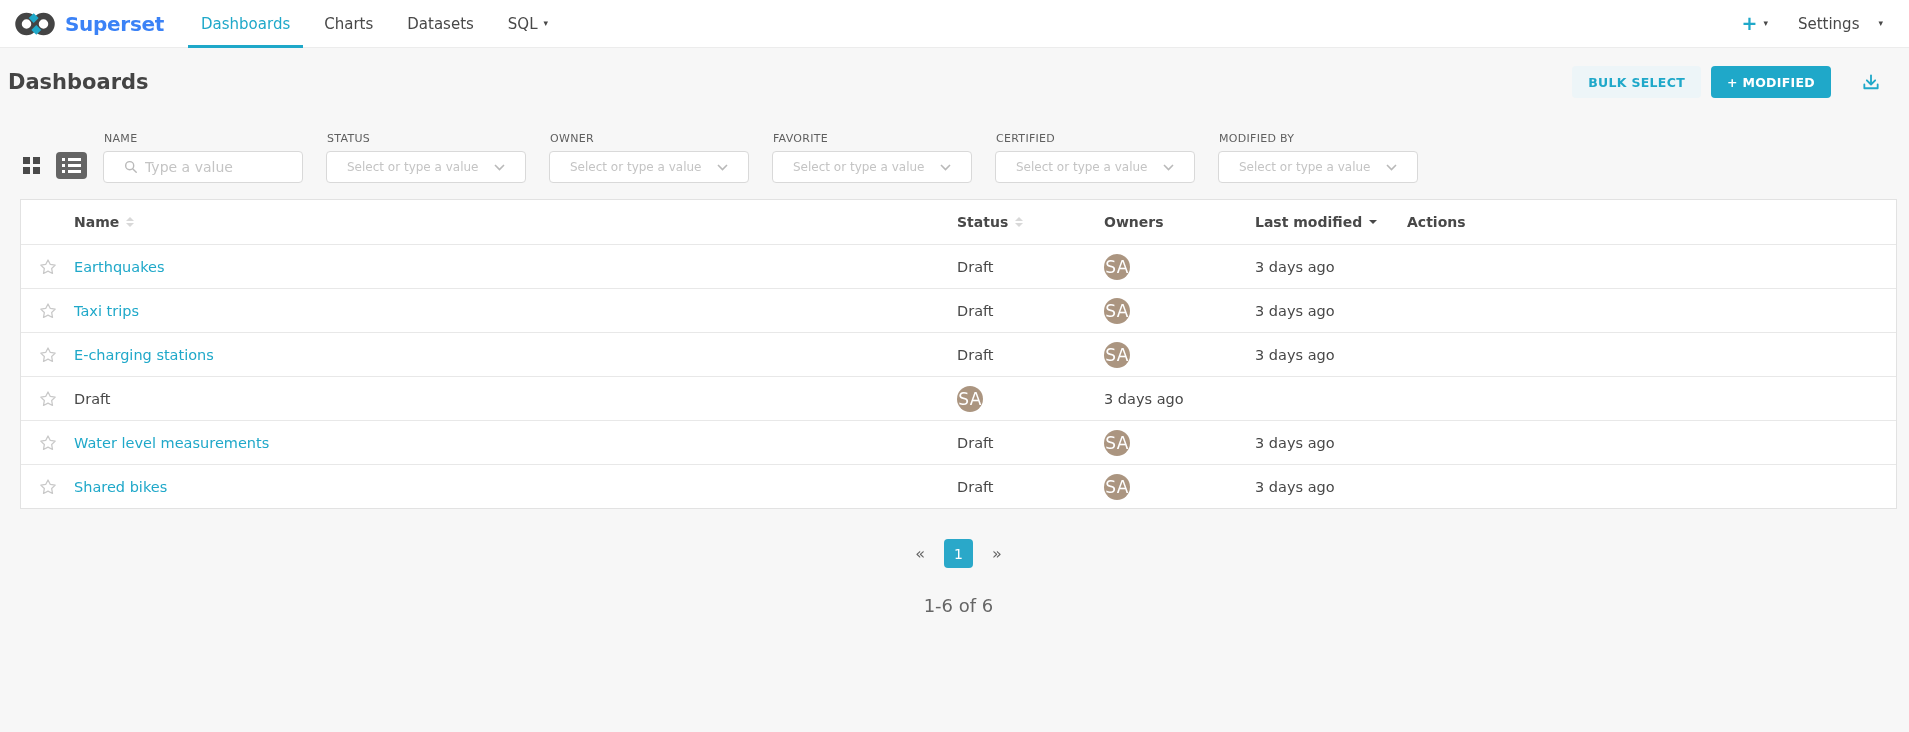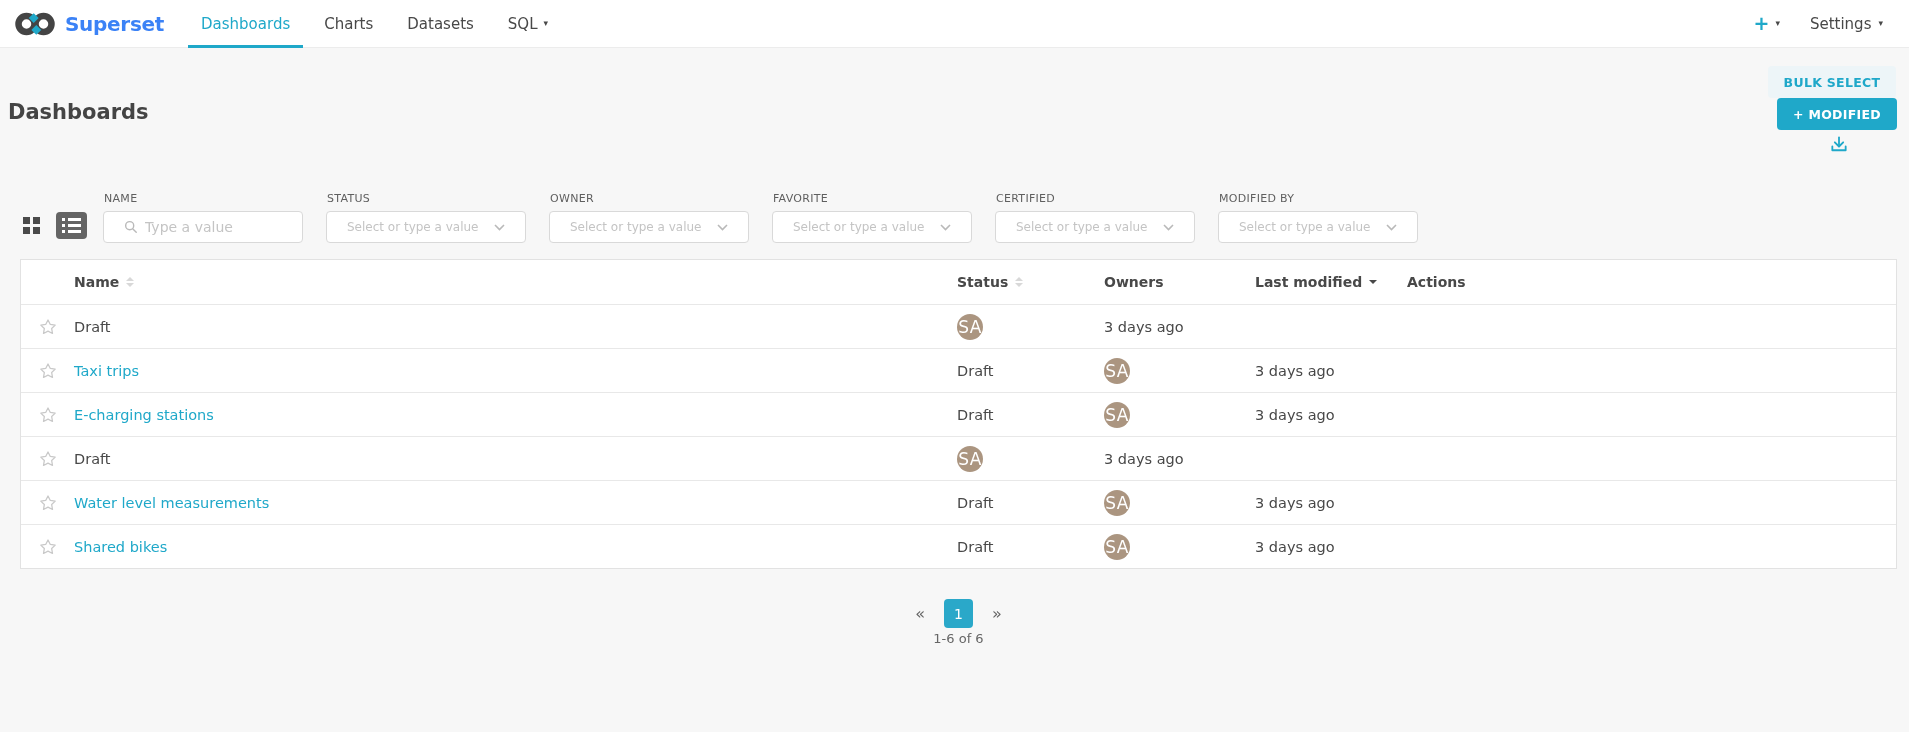--- a/index.html
+++ b/index.html
@@ -24,27 +24,27 @@
   }
   .nav-item.active { color:#1FA8C9; }
   .nav-item.active::after {
     content:""; position:absolute; left:4px; right:4px; bottom:-1px;
     height:3px; background:#1FA8C9;
   }
   .navbar-right { margin-left:auto; display:flex; align-items:center; gap:30px; }
   .nav-plus { display:flex; align-items:center; gap:6px; cursor:pointer; }
   .nav-plus .plus-glyph { color:#1FA8C9; font-size:19px; font-weight:bold; line-height:1; }
   .caret { font-size:9px; color:#484848; line-height:1; }
-  .nav-settings { display:flex; align-items:center; gap:7px; font-size:15px; cursor:pointer; }
+  .nav-settings { display:flex; align-items:center; gap:19px; font-size:15px; cursor:pointer; }
 
   
   .page { padding:0 12px 0 8px; }
   .page-header { display:flex; align-items:center; padding:18px 0 16px 0; }
   .page-title { font-size:21px; font-weight:bold; color:#444; }
-  .header-actions { margin-left:auto; display:flex; align-items:center;flex-direction:column; }
+  .header-actions { margin-left:auto; display:flex; align-items:center; }
   .btn {
     height:32px; border:none; border-radius:4px; font-family:inherit;
     font-size:12.5px; font-weight:bold; letter-spacing:0.3px;
     padding:0 16px; cursor:pointer; display:flex; align-items:center; gap:7px;
   }
   .btn-secondary { background:#EDF5F8; color:#1FA8C9; }
   .btn-primary { background:#1FA8C9; color:#fff; margin-left:10px; }
   .export-btn {
     margin-left:26px; margin-right:12px; background:none; border:none;
     cursor:pointer; display:flex; align-items:center; padding:4px;
@@ -106,21 +106,21 @@
   .modified-text { color:#484848; font-size:14.5px; }
 
   
   .pagination-wrap { width:1877px; margin-left:12px; }
   .pagination { display:flex; align-items:center; justify-content:center; gap:13px; margin-top:30px; }
   .page-arrow { background:none; border:none; color:#666; font-size:16px; cursor:pointer; padding:2px 6px; font-family:inherit; }
   .page-current {
     min-width:29px; height:29px; background:#2AA8C9; color:#fff; border:none; border-radius:4px;
     font-size:14px; cursor:pointer; font-family:inherit; display:flex; align-items:center; justify-content:center;
   }
-  .page-summary { text-align:center; color:#666; font-size:13px; margin-top:3px; }
+  .page-summary { text-align:center; color:#666; font-size:18px; margin-top:27px; }
 </style>
 </head>
 <body>
 
 <header class="navbar">
   <div class="brand">
     <span style="display:flex;">
       <svg width="42" height="28" viewBox="0 0 42 28">
         <circle cx="12.5" cy="14" r="8" fill="none" stroke="#444" stroke-width="6.5"></circle>
         <circle cx="29.5" cy="14" r="8" fill="none" stroke="#444" stroke-width="6.5"></circle>
@@ -320,20 +320,21 @@
     </div>
     <div class="tbody">
     <div class="trow">
       <div class="cell-star">
         <button class="star-btn">
           <svg width="18" height="18" viewBox="0 0 24 24" fill="none" stroke="#c9c9c9" stroke-width="1.7" stroke-linejoin="round">
             <polygon points="12,2.6 15.1,8.6 21.6,9.5 16.9,14.1 18,20.6 12,17.5 6,20.6 7.1,14.1 2.4,9.5 8.9,8.6"></polygon>
           </svg>
         </button>
       </div>
+      <div><a class="name-link">Earthquakes</a></div>
       <div><span class="status-text">Draft</span></div>
       <div>
             <span class="avatar">SA</span>
           </div>
       <div><span class="modified-text">3 days ago</span></div>
       <div></div>
     </div>
 
     <div class="trow">
       <div class="cell-star">

